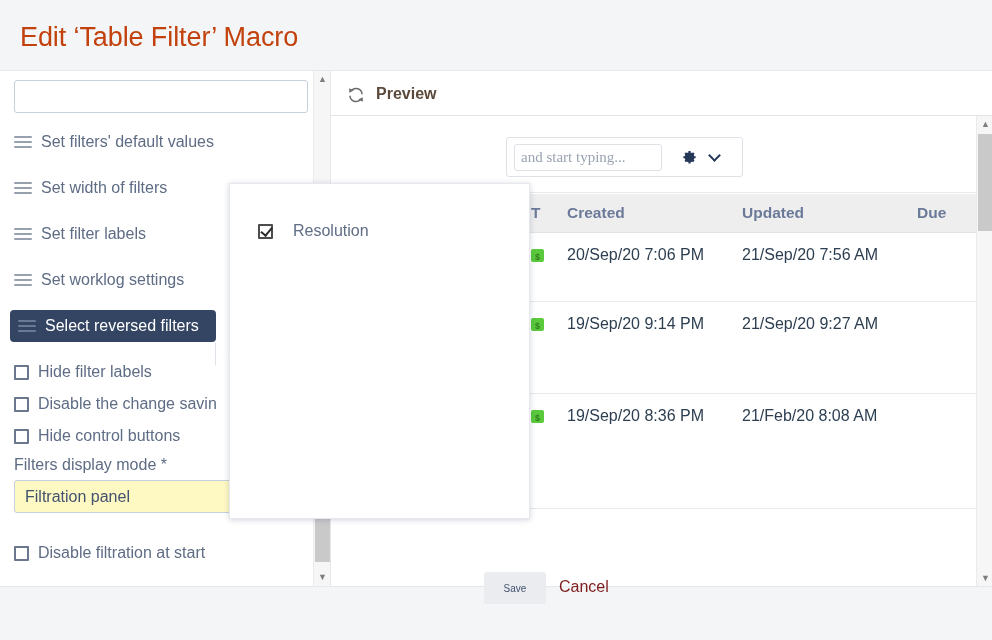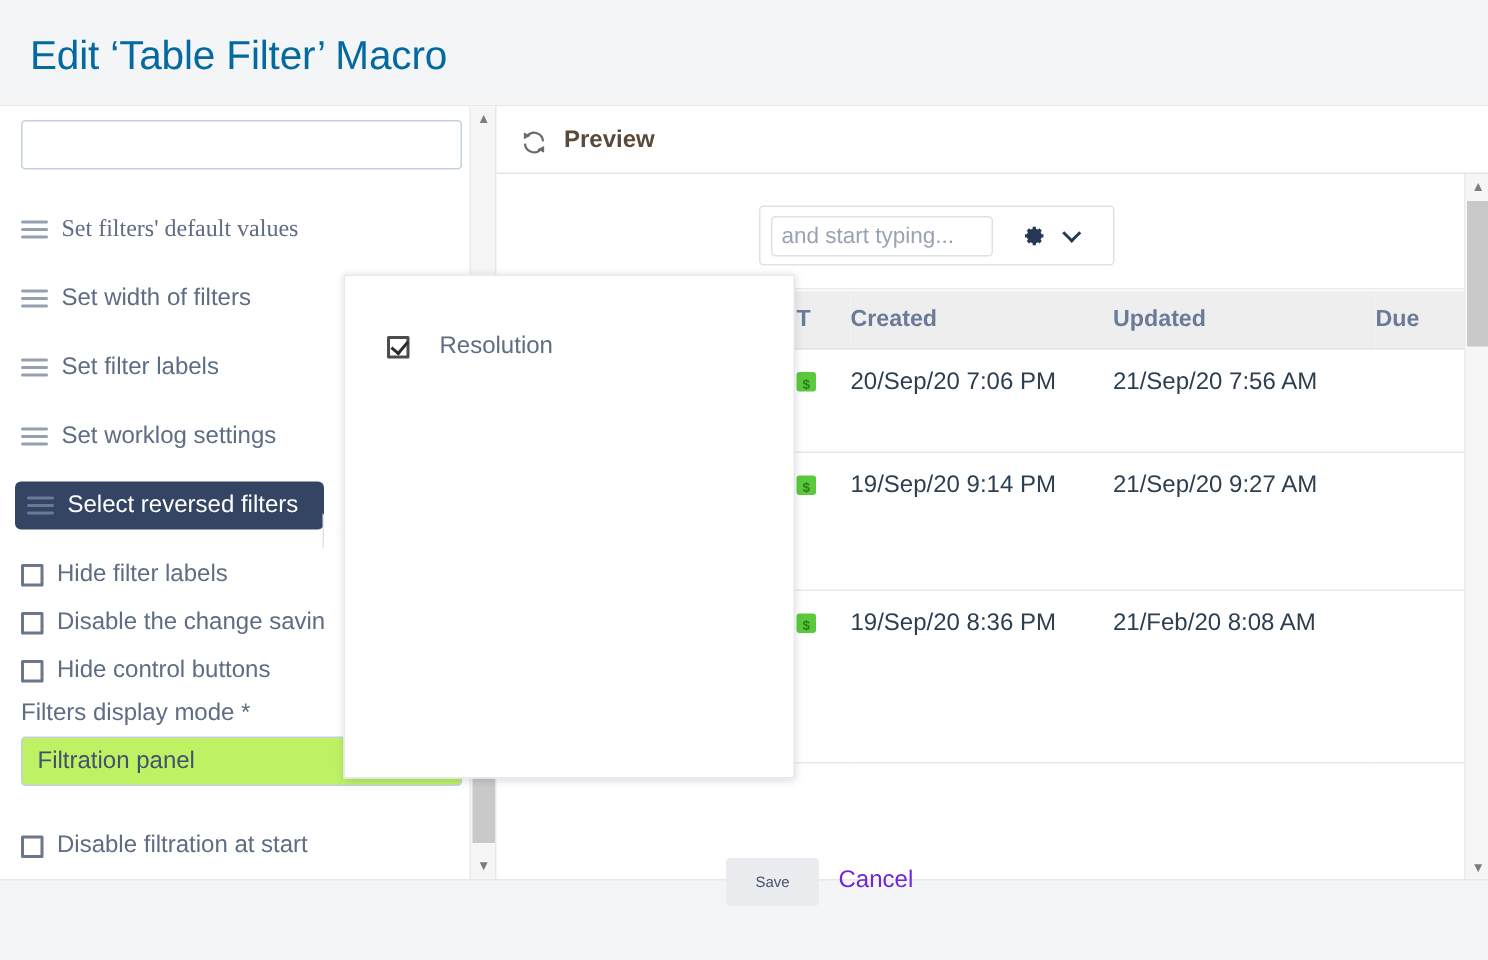--- a/index.html
+++ b/index.html
@@ -21,21 +21,21 @@
   
   .dlg-header {
     position: absolute; left: 0; top: 0;
     width: 992px; height: 71px;
     background: #f4f5f7;
     border-bottom: 1px solid #e7e8ea;
   }
   .dlg-title {
     position: absolute; left: 20px; top: 20px;
     font-size: 27px; line-height: 34px;
-    color: #0369a1;
+    color: #c2410c;
     letter-spacing: -0.1px;
     white-space: nowrap;
   }
 
   
   .body-area {
     position: absolute; left: 0; top: 71px;
     width: 992px; height: 515px;
     background: #ffffff;
   }
@@ -63,21 +63,21 @@
     position: relative;
     display: flex; align-items: center;
     height: 28px;
     margin: 0 0 0 0;
     padding-left: 14px;
     font-size: 16px;
     color: #5e6c84;
     white-space: nowrap;
   }
   .opt.drag { height: 32px; margin-bottom: 14px; }
-  .opt.drag:first-child { margin-top: 16px; font-family: Liberation Serif, serif; }
+  .opt.drag:first-child { margin-top: 5px; }
   .opt-label { margin-left: 9px; line-height: 1; }
 
   
   .grip {
     display: inline-block;
     width: 18px; height: 12px;
     position: relative; flex: none;
   }
   .grip i {
     position: absolute; left: 0; width: 18px; height: 2px;
@@ -134,21 +134,21 @@
   }
   .select-wrap {
     position: relative;
     margin: 2px 0 0 14px;
     width: 294px; height: 33px;
   }
   .select-box {
     width: 294px; height: 33px;
     border: 1px solid #c5d0de;
     border-radius: 3px;
-    background: #bef264;
+    background: #fef9c3;
     font-size: 16px;
     color: #42526e;
     padding: 0 26px 12px 10px;
     line-height: 31px;
     white-space: nowrap; overflow: hidden;
   }
   .chev {
     position: absolute; right: 11px; top: 12px;
     width: 9px; height: 9px;
     border-right: 1.6px solid #5e6c84;
@@ -220,21 +220,21 @@
   .search-input {
     position: absolute; left: 7px; top: 6px;
     width: 148px; height: 27px;
     border: 1px solid #dfe1e6;
     border-radius: 3px;
     background: #fff;
     font-size: 15px; color: #9aa3b1;
     padding: 0 6px;
     line-height: 25px;
     white-space: nowrap; overflow: hidden;
-    font-family: Liberation Sans, sans-serif;
+    font-family: Liberation Serif, serif;
   }
   .gear {
     position: absolute; left: 172px; top: 10px;
     width: 19px; height: 19px;
   }
   .gear-chev {
     position: absolute; left: 203px; top: 13px;
     width: 9px; height: 9px;
     border-right: 2px solid #253858;
     border-bottom: 2px solid #253858;
@@ -346,21 +346,21 @@
     position: absolute; left: 254px; top: 388px;
     width: 62px; height: 32px;
     background: #ebecf0;
     border: none; border-radius: 3px;
     color: #42526e; font-size: 10px;
     font-family: "Liberation Sans", sans-serif;
     cursor: pointer;
   }
   .popup-cancel {
     position: absolute; left: 329px; top: 394px;
-    color: #6d28d9; font-size: 16px; cursor: pointer;
+    color: #7f1d1d; font-size: 16px; cursor: pointer;
   }
 
   
   .footer {
     position: absolute; left: 0; top: 586px;
     width: 992px; height: 54px;
     background: #f4f5f7;
     border-top: 1px solid #e7e8ea;
   }
 </style>

